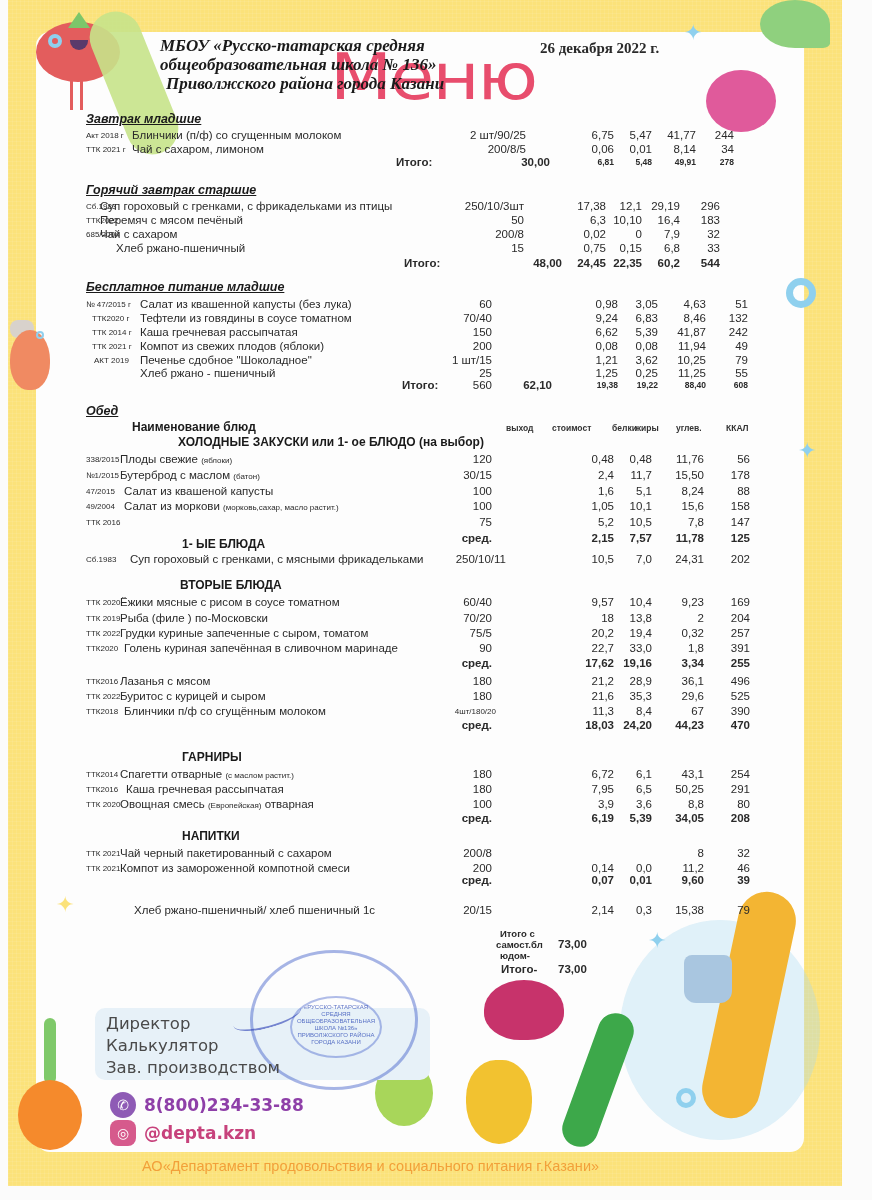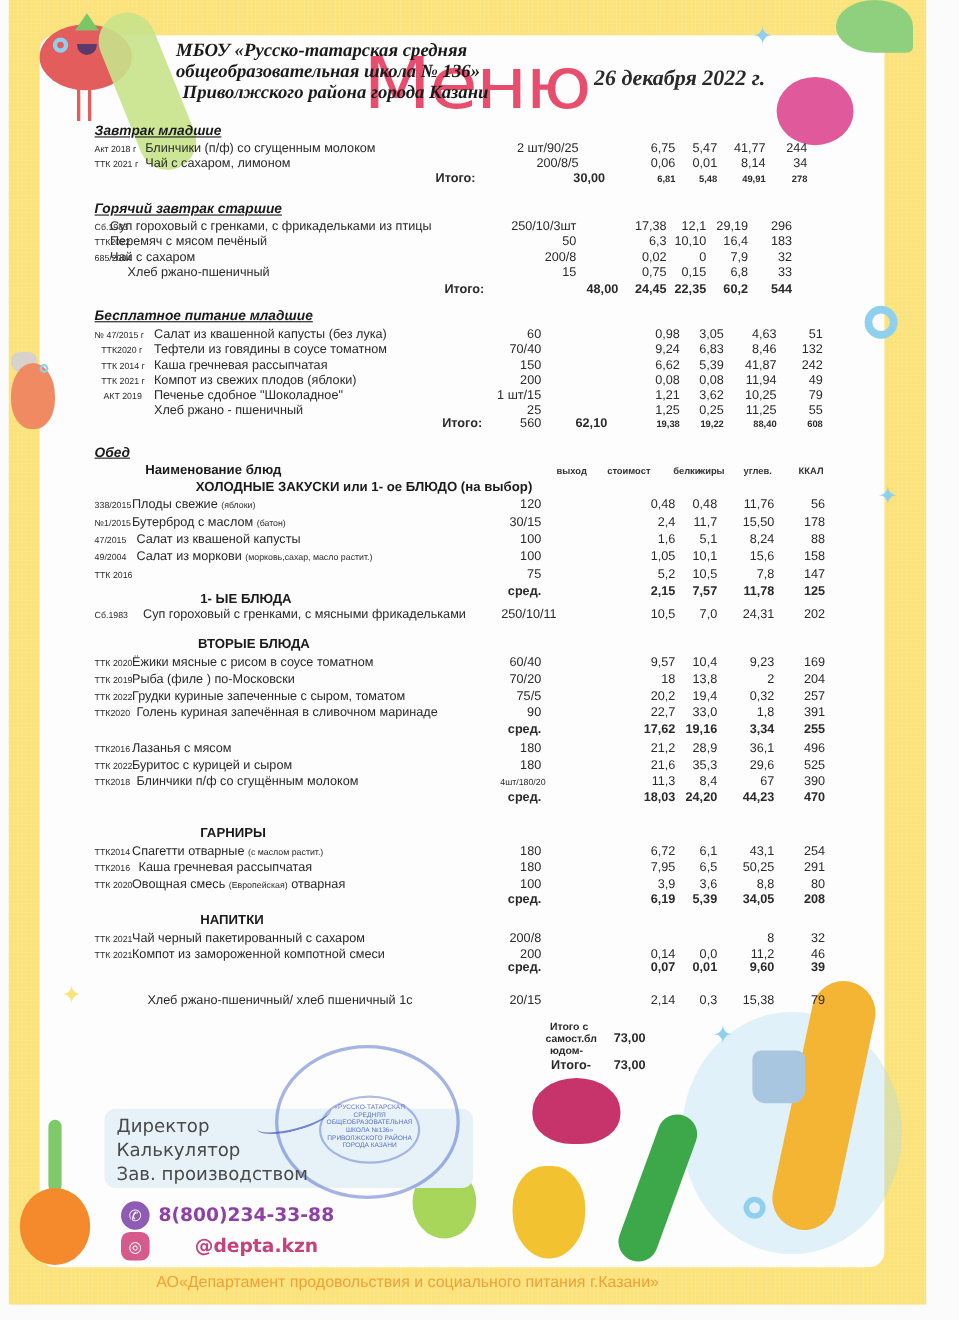--- a/index.html
+++ b/index.html
@@ -52,22 +52,22 @@
   .spark4 { left: 56px; top: 894px; }
 
   
   .school {
     position: absolute; left: 160px; top: 36px; width: 300px;
     font-family: "Liberation Serif", serif; font-style: italic; font-weight: bold;
     font-size: 17px; line-height: 19px; color: #1a1a1a;
   }
   .school .l3 { padding-left: 6px; }
   .date {
-    position: absolute; left: 540px; top: 60px;
-    font-family: "Liberation Serif", serif; font-style: italic; font-weight: bold; font-size: 20px;
+    position: absolute; left: 540px; top: 40px;
+    font-family: "Liberation Serif", serif; font-weight: bold; font-size: 15px;
   }
   .menu-logo {
     position: absolute; left: 330px; top: 40px; font-size: 72px; line-height: 1;
     color: #e63a5e; opacity: .9; font-family: "DejaVu Sans", sans-serif; letter-spacing: -2px;
     transform: scaleY(0.9);
   }
 
   
   .section-title {
     position: absolute; left: 86px; font-style: italic; font-weight: bold; font-size: 12.5px;
@@ -137,21 +137,21 @@
     font-size: 6px; color: rgba(40, 70, 180, .75); text-align: center; padding-top: 6px; line-height: 7px;
   }
   .signature { position: absolute; left: 232px; top: 1006px; width: 70px; height: 22px;
     border-bottom: 2px solid rgba(40, 60, 180, .6); transform: rotate(-15deg); border-radius: 50%; }
   .contact { position: absolute; left: 110px; display: flex; align-items: center; gap: 8px; }
   .contact .ic { width: 26px; height: 26px; border-radius: 50%; display: flex; align-items: center; justify-content: center; color: #fff; font-size: 14px; }
   .contact .tx { font-size: 17px; font-weight: bold; font-family: "DejaVu Sans", sans-serif; }
   .phone .ic { background: #8e5bb5; }
   .phone .tx { color: #8e3fa8; }
   .insta .ic { background: #d65a8c; border-radius: 8px; }
-  .insta .tx { color: #c7427c; margin-left: 33px; }
+  .insta .tx { color: #c7427c; }
   .org {
     position: absolute; left: 142px; top: 1158px; font-size: 14.5px; color: #f2a03a;
   }
 </style>
 </head>
 <body>
 
 <div class="frame"></div>
 <div class="sheet"></div>
 

